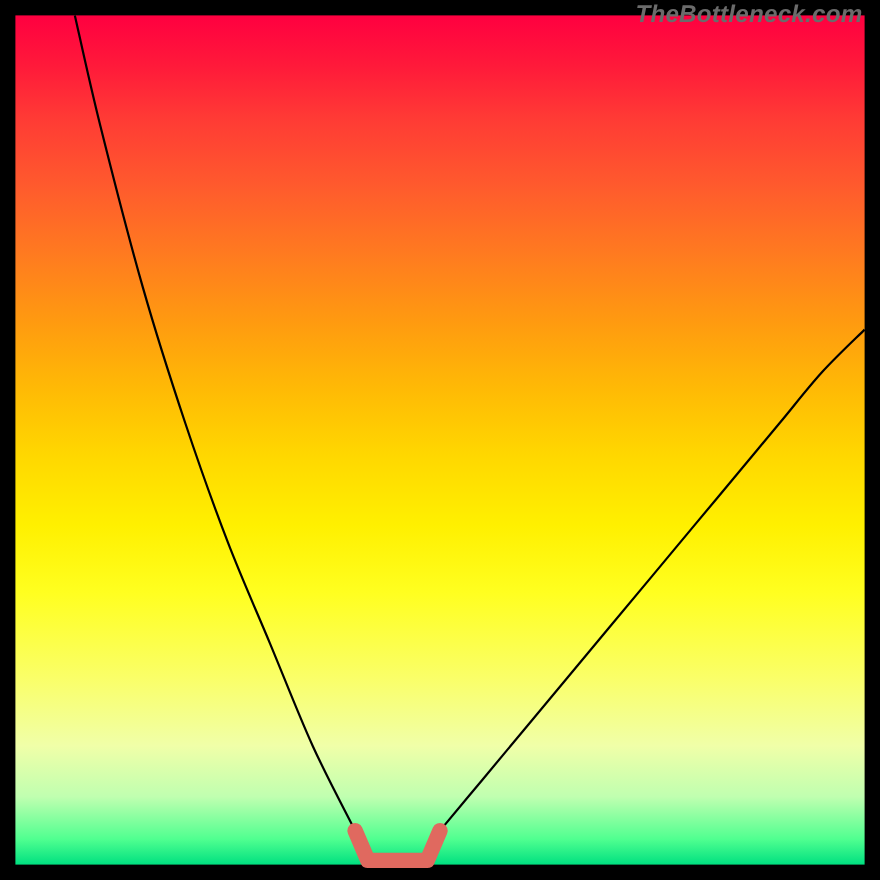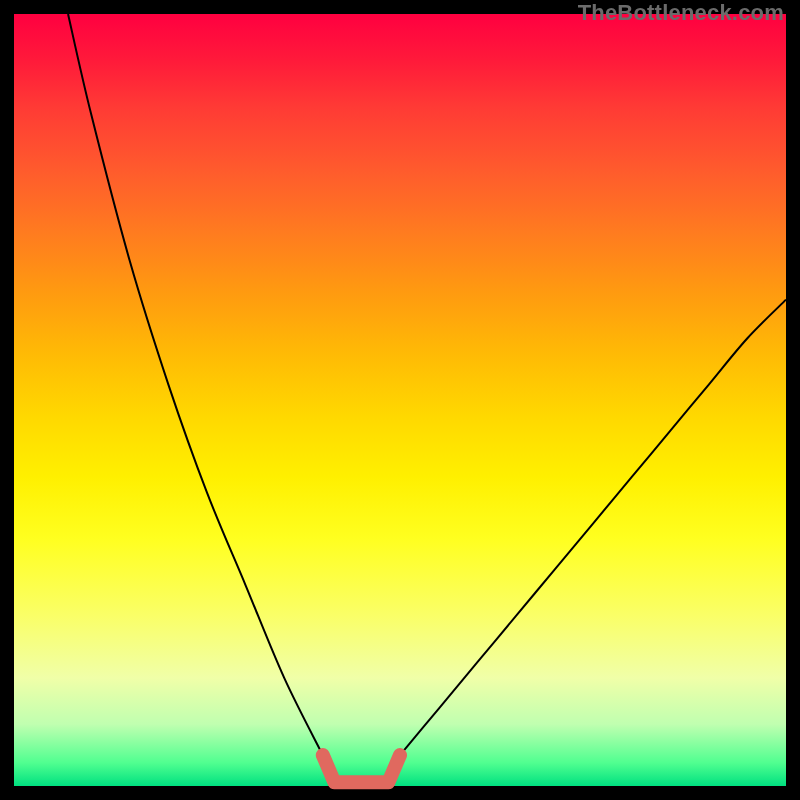--- a/index.html
+++ b/index.html
@@ -2,20 +2,21 @@
 <html><head>
 <meta charset="utf-8">
 <style>
   * { margin: 0; padding: 0; box-sizing: border-box; }
   html, body { width: 800px; height: 800px; overflow: hidden; background: #000; }
   .frame {
     position: relative;
     width: 800px;
     height: 800px;
     background: #000;
+    font-style: italic;
   }
   .plot-area {
     position: absolute;
     left: 14px;
     top: 14px;
     width: 772px;
     height: 772px;
     background: linear-gradient(to bottom,
       #ff0040 0%,
       #ff1a3a 6%,

